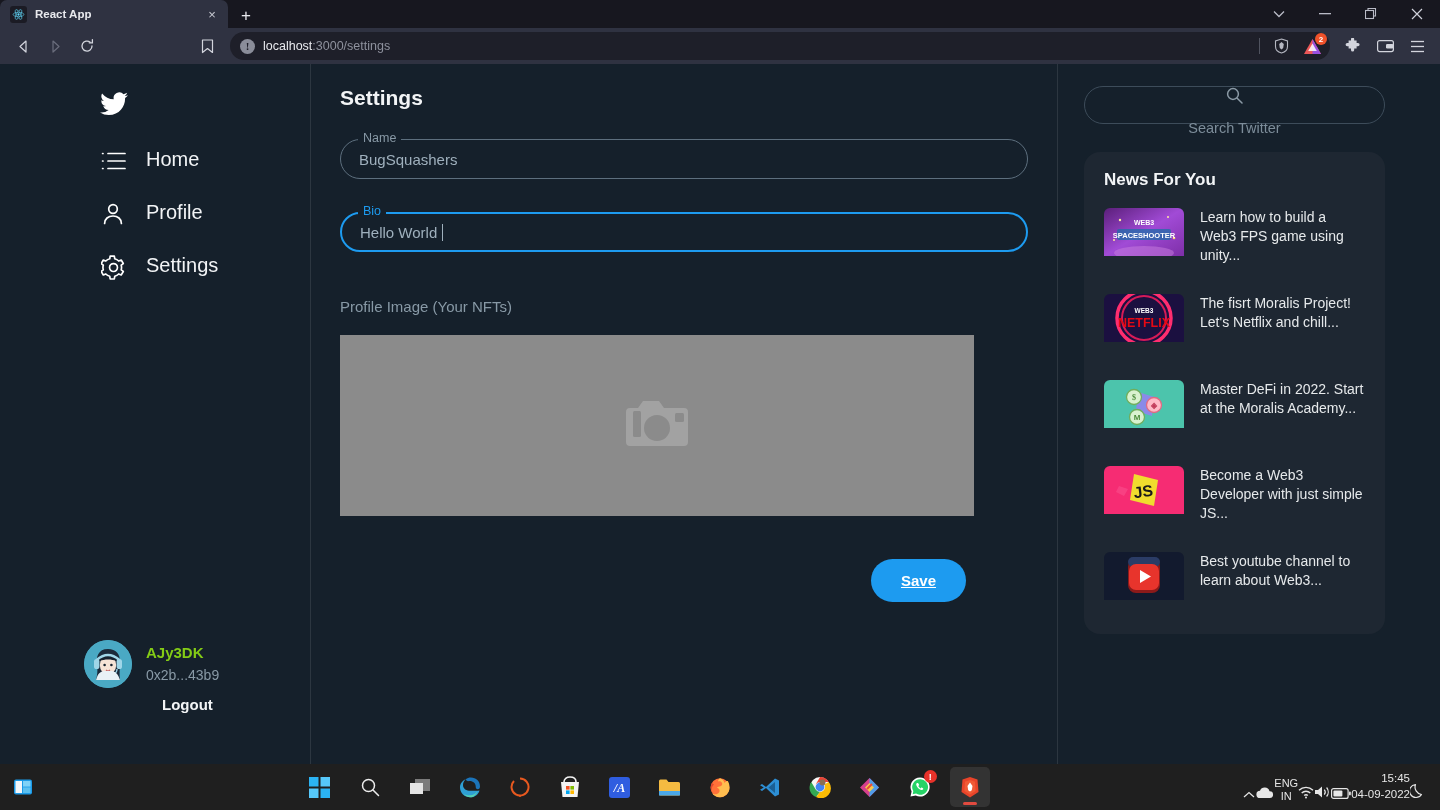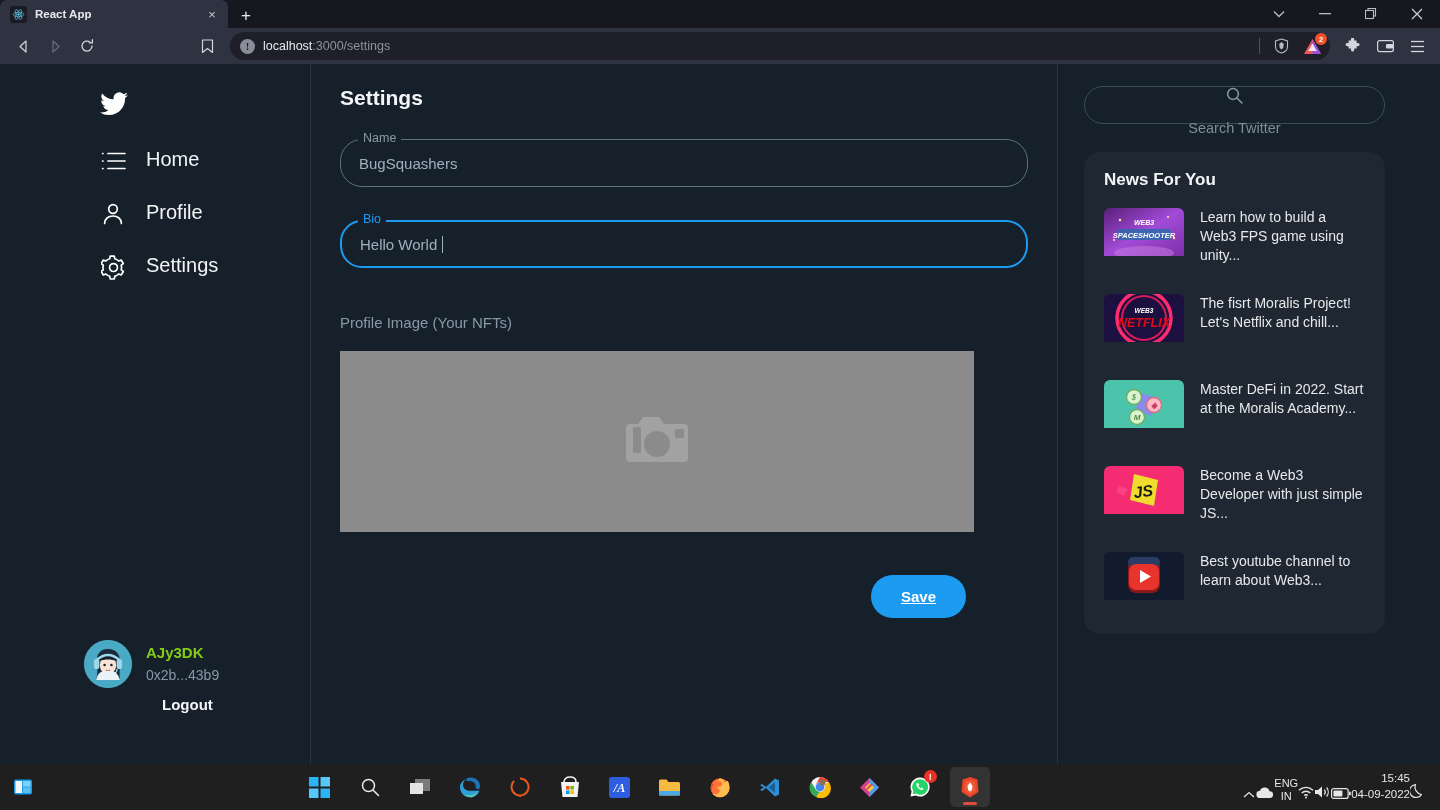--- a/index.html
+++ b/index.html
@@ -101,21 +101,21 @@
   .uname { font-size: 15px; font-weight: bold; color: #84cc16; line-height: 1.5; }
   .uaddr { font-size: 14px; color: #8899a6; line-height: 1.5; }
   .logout { margin-top: 8px; margin-left: 78px; font-size: 15px; font-weight: bold; color: #f2f4f6; }
 
   
   .center { flex: 1; position: relative; border-right: 1px solid #2c3640; padding: 0 20px; }
   .page-title { font-size: 21px; font-weight: bold; color: #f2f4f6; margin: 22px 0 0 9px; }
 
   .field { position: relative; margin: 0 9px; }
   .field-box {
-    height: 48px; border: 1px solid #5d6f7e; border-radius: 22px;
+    height: 40px; border: 1px solid #5d6f7e; border-radius: 22px;
     display: flex; align-items: center; padding: 0 18px; position: relative;
   }
   .field-box.focused { border: 2px solid #1d9bf0; }
   .field-legend {
     position: absolute; top: -8px; left: 18px; padding: 0 5px;
     background: #15202b; font-size: 12.5px; color: #8899a6; z-index: 2;
   }
   .field-legend.focused { color: #1d9bf0; }
   .field-value { font-size: 15px; color: #9fb0bd; }
   .caret {
@@ -145,21 +145,21 @@
     flex-direction: column;
   }
   .search-ph { font-size: 14.5px; color: #7d8d9a; }
   .news {
     margin-top: 28px; background: #1e2732; border-radius: 16px;
     padding: 18px 20px 22px 20px;
   }
   .news-title { font-size: 17px; font-weight: bold; color: #f2f4f6; margin-bottom: 18px; }
   .news-item { display: flex; gap: 16px; margin-bottom: 26px; align-items: flex-start; }
   .news-item:last-child { margin-bottom: 0; }
-  .thumb { width: 80px; height: 60px; border-radius: 6px; flex: 0 0 80px; overflow: hidden; position: relative; font-style: italic; }
+  .thumb { width: 80px; height: 60px; border-radius: 6px; flex: 0 0 80px; overflow: hidden; position: relative; }
   .news-text { font-size: 14px; line-height: 1.37; color: #e6e9eb; }
 
   
   .taskbar {
     position: absolute; left: 0; bottom: 0; width: 1440px; height: 46px;
     background: #1f1f1f; display: flex; align-items: center;
   }
   .tb-left { width: 46px; display: flex; align-items: center; justify-content: center; }
   .tb-center { flex: 1; display: flex; align-items: center; justify-content: center; gap: 10px; }
   .tbi { width: 40px; height: 40px; display: flex; align-items: center; justify-content: center; position: relative; border-radius: 5px; }

